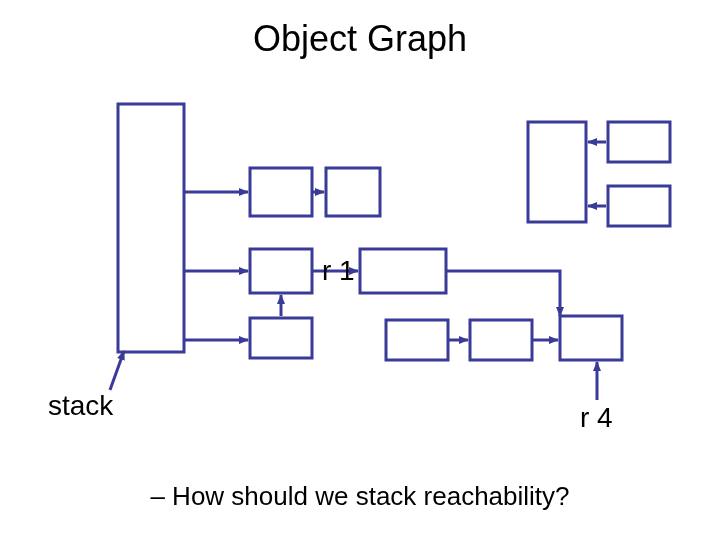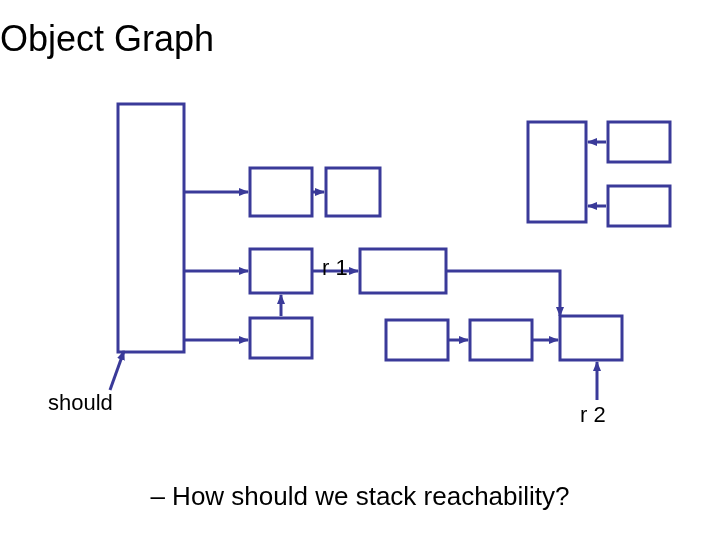--- a/index.html
+++ b/index.html
@@ -10,36 +10,36 @@
     background: #ffffff;
     font-family: Arial, Helvetica, sans-serif;
     color: #000000;
     position: relative;
   }
   .title {
     position: absolute;
     top: 18px;
     left: 0;
     width: 100%;
-    text-align: left;
+    text-align: center;
     font-size: 36px;
     font-weight: 400;
   }
   .question {
     position: absolute;
     bottom: 28px;
     left: 0;
     width: 100%;
     text-align: center;
     font-size: 26px;
     font-weight: 400;
   }
   .label {
     position: absolute;
-    font-size: 22px;
+    font-size: 28px;
   }
   svg.diagram {
     position: absolute;
     top: 0;
     left: 0;
   }
 </style>
 </head>
 <body>
 
@@ -74,16 +74,16 @@
       <line x1="110" y1="390" x2="124" y2="351" stroke="#3a3a99" stroke-width="3" marker-end="url(#arrowhead)"></line>
       <line x1="448" y1="340" x2="468" y2="340" stroke="#3a3a99" stroke-width="3" marker-end="url(#arrowhead)"></line>
       <line x1="532" y1="340" x2="558" y2="340" stroke="#3a3a99" stroke-width="3" marker-end="url(#arrowhead)"></line>
       <line x1="606" y1="142" x2="588" y2="142" stroke="#3a3a99" stroke-width="3" marker-end="url(#arrowhead)"></line>
       <line x1="606" y1="206" x2="588" y2="206" stroke="#3a3a99" stroke-width="3" marker-end="url(#arrowhead)"></line>
       <line x1="597" y1="400" x2="597" y2="362" stroke="#3a3a99" stroke-width="3" marker-end="url(#arrowhead)"></line>
     </g>
 </svg>
 
 <div class="label" style="left:322px; top:255px;">r 1</div>
-<div class="label" style="left:580px; top:402px;">r 2</div>
-<div class="label" style="left:48px; top:390px;">should</div>
+<div class="label" style="left:580px; top:402px;">r 4</div>
+<div class="label" style="left:48px; top:390px;">stack</div>
 
 <div class="question">– How should we stack reachability?</div>
 
 </body></html>

